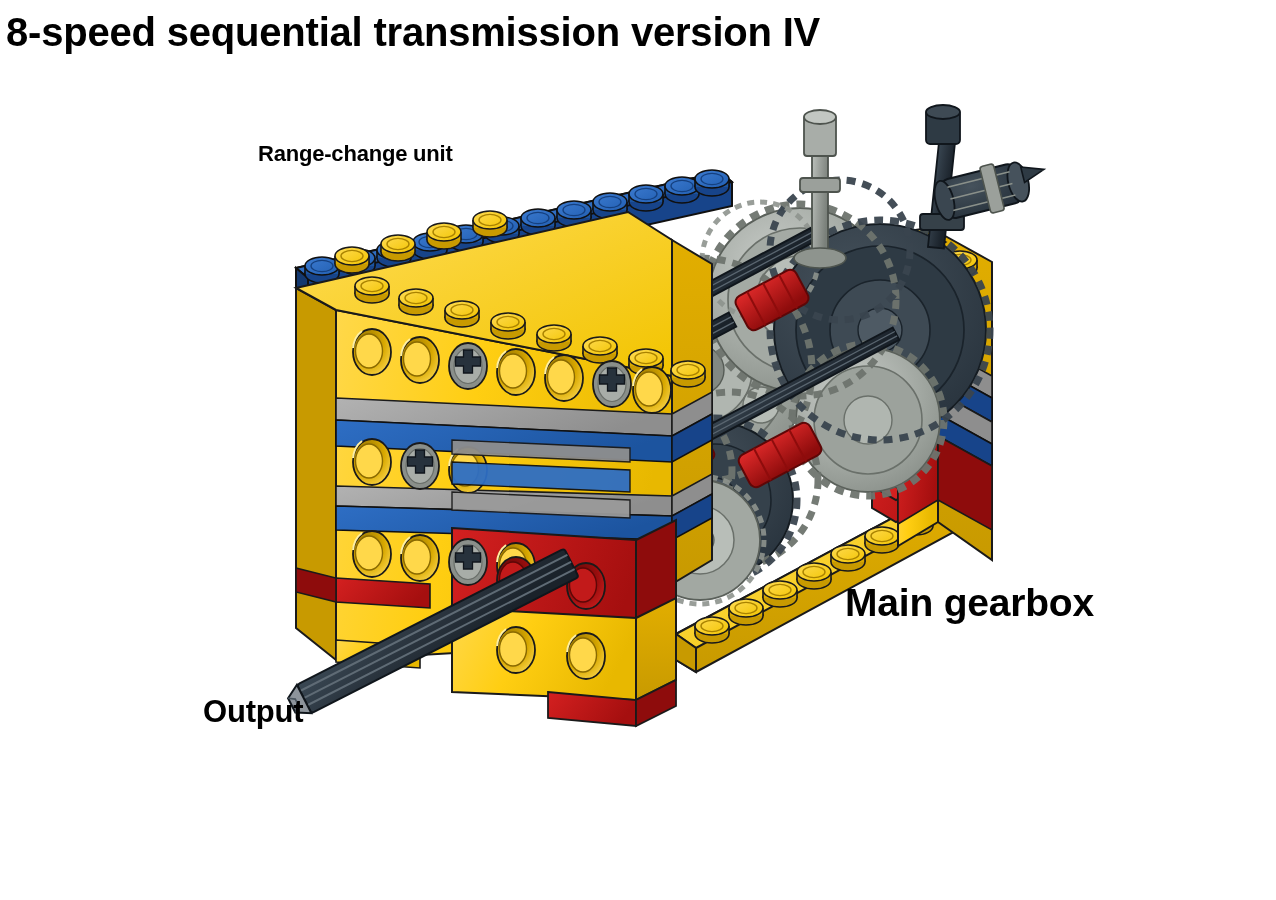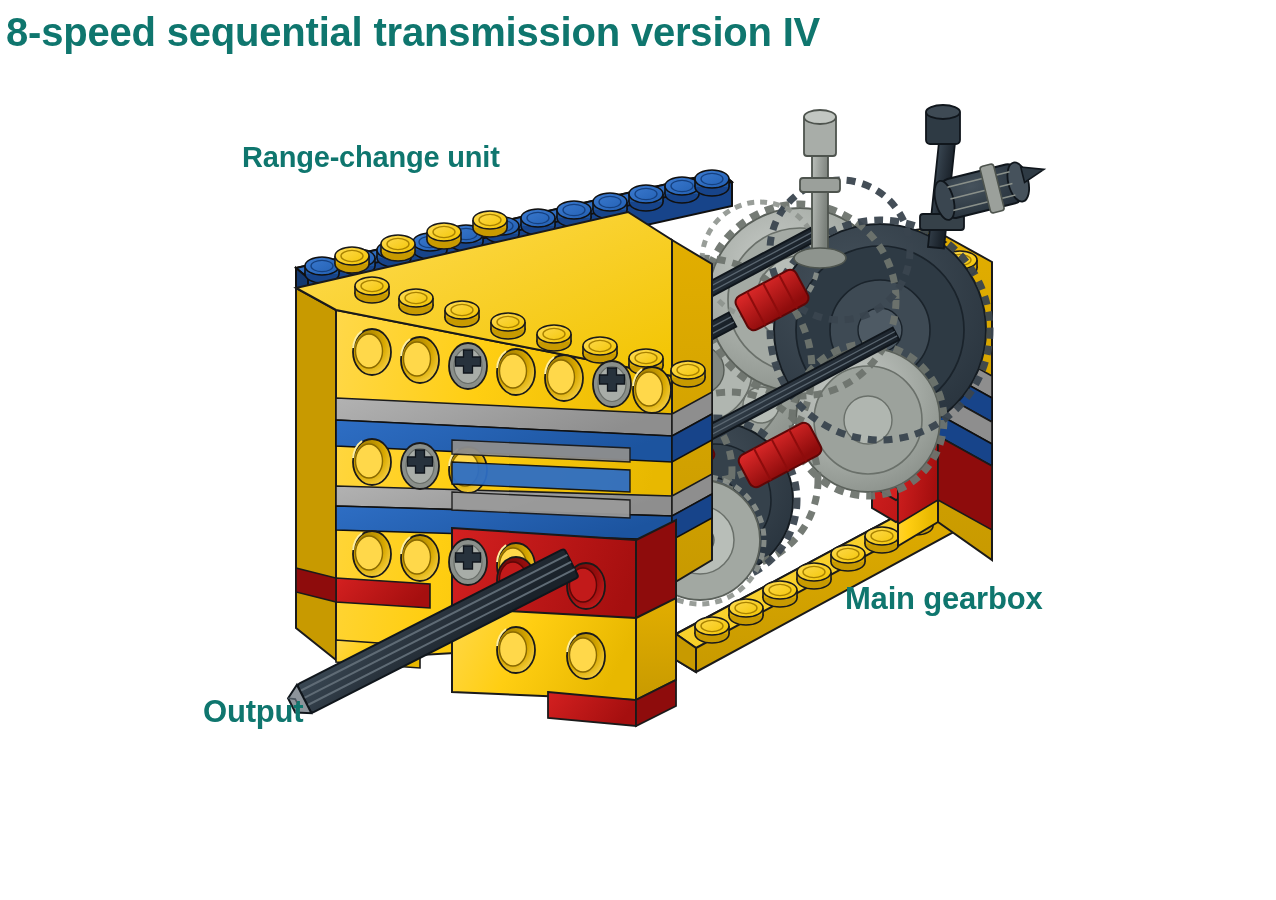--- a/index.html
+++ b/index.html
@@ -1,23 +1,23 @@
 <!DOCTYPE html>
 <html><head>
 <meta charset="utf-8">
 <style>
   html,body{margin:0;padding:0;background:#fff;}
   body{width:1276px;height:900px;overflow:hidden;
        font-family:"Liberation Sans","DejaVu Sans",sans-serif;}
   #page{position:relative;width:1276px;height:900px;background:#ffffff;}
-  .label{position:absolute;font-weight:bold;color:#0f766e;white-space:nowrap;
+  .label{position:absolute;font-weight:bold;color:#000000;white-space:nowrap;
          letter-spacing:-0.2px;}
   #title{left:6px;top:10px;font-size:40px;}
-  #lbl-range{left:242px;top:141px;font-size:29px;}
-  #lbl-main{left:845px;top:581px;font-size:31px;}
+  #lbl-range{left:258px;top:141px;font-size:22px;}
+  #lbl-main{left:845px;top:581px;font-size:39px;}
   #lbl-output{left:203px;top:694px;font-size:31px;}
   #scene{position:absolute;left:0;top:0;width:1276px;height:900px;}
 </style>
 </head>
 <body>
 
 <div id="page">
 
   <div class="label" id="title">8-speed sequential transmission version IV</div>
 

